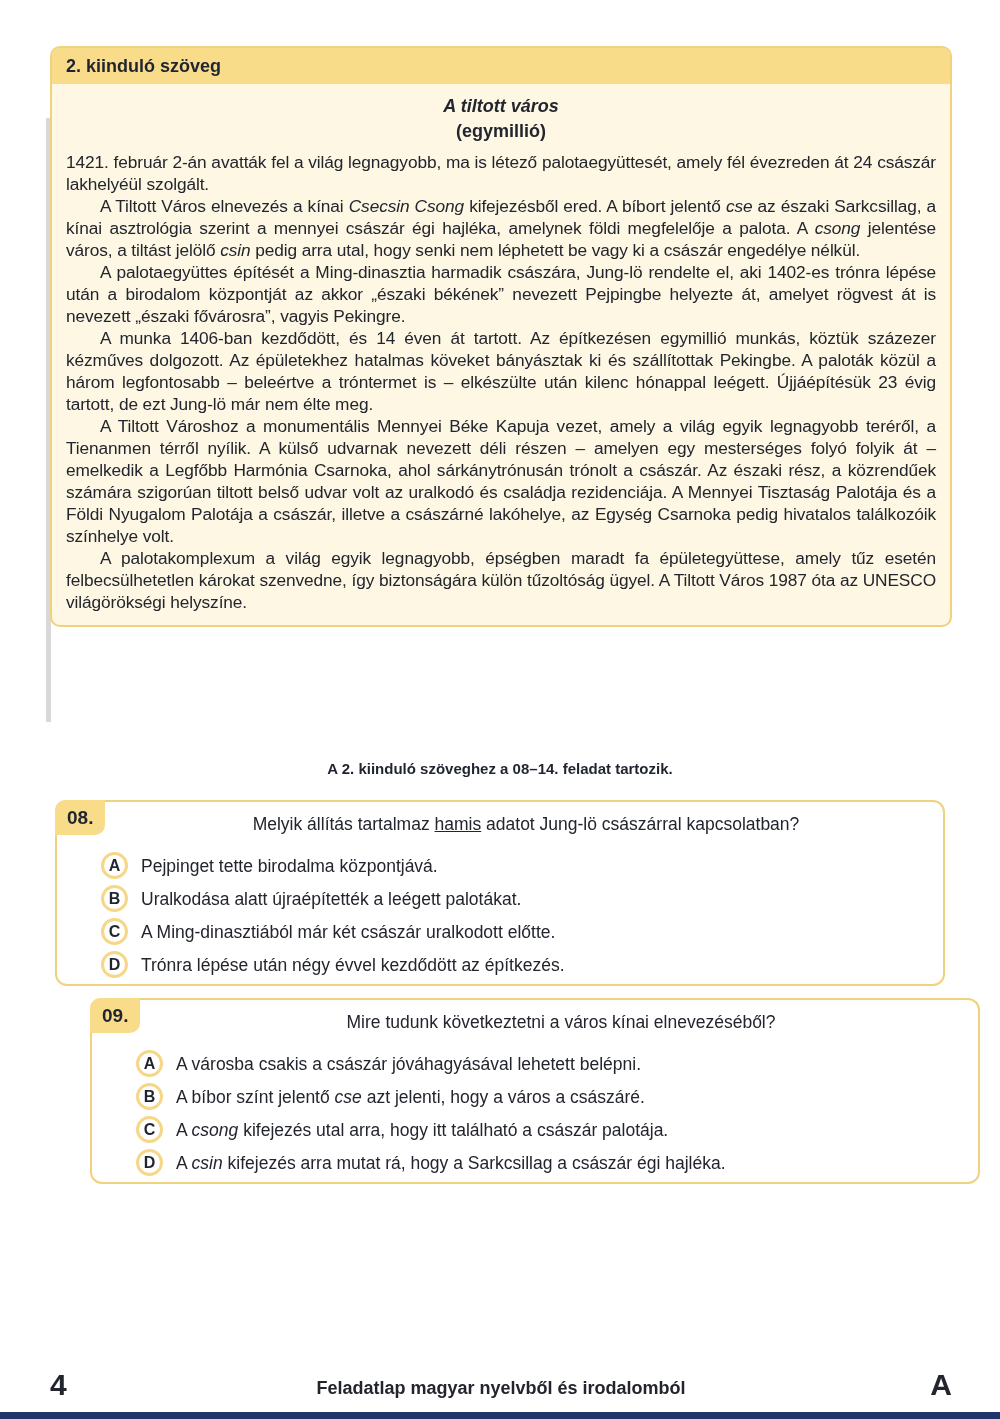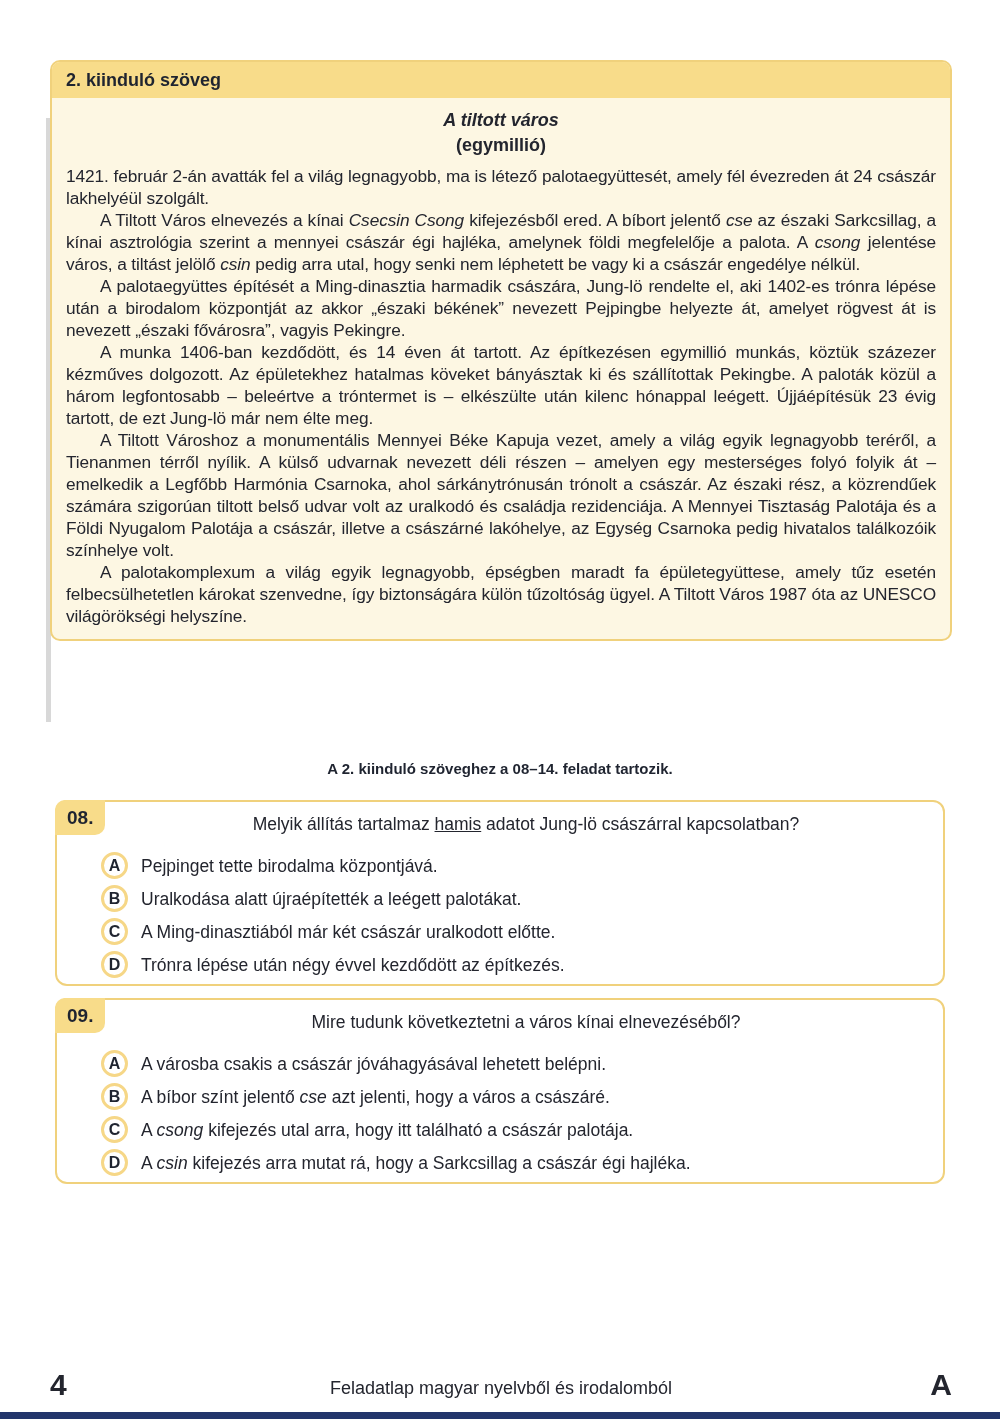--- a/index.html
+++ b/index.html
@@ -8,21 +8,21 @@
     position:relative;
     width:1000px; height:1419px;
     margin:0 auto;
     background:#ffffff;
     font-family:"Liberation Sans", sans-serif;
     color:#23252e;
     overflow:hidden;
   }
   
   .source-box {
-    position:absolute; left:50px; top:60px; width:902px;
+    position:absolute; left:50px; top:46px; width:902px;
     background:#fdf7e3;
     border:2px solid #f0d17c;
     border-radius:10px;
   }
   .source-header {
     background:#f8dc8a;
     border-radius:8px 8px 0 0;
     padding:8px 14px 7px 14px;
     font-size:18px; font-weight:bold; color:#1f2430;
   }
@@ -53,21 +53,21 @@
   
   .q-box {
     position:absolute; left:55px; width:890px;
     background:#ffffff;
     border:2px solid #f0d17c;
     border-radius:12px;
     padding:0 18px 13px 18px;
     text-align:center;
   }
   .q-box.q08 { top:800px; height:186px; }
-  .q-box.q09 { top:998px; height:186px; }
+  .q-box.q09 { top:998px; height:186px;margin-left:35px; }
   .q-head { position:relative; min-height:40px; }
   .q-tab {
     position:absolute; left:-20px; top:-2px;
     background:#f8dc8a;
     border-radius:10px 0 10px 0;
     padding:7px 12px 6px 12px;
     font-weight:bold; font-size:19px; color:#1f2430;
   }
   .q-text {
     padding:10px 0 0 52px;
@@ -84,21 +84,21 @@
     display:flex; align-items:center; justify-content:center;
     font-weight:bold; font-size:16px; color:#1f2430; flex-shrink:0;
   }
   .opt-text { font-size:17.5px; line-height:24px; }
   
   .footer {
     position:absolute; left:50px; right:48px; top:1368px;
     display:flex; align-items:flex-end;
   }
   .footer-page  { font-size:30px; font-weight:bold; width:120px; }
-  .footer-center{ flex:1; text-align:center; font-size:18px; font-weight:normal; padding-bottom:3px; }
+  .footer-center{ flex:1; text-align:center; font-size:18px; font-weight:bold; padding-bottom:3px; }
   .footer-right { font-size:30px; font-weight:bold; width:120px; text-align:right; }
   .bottom-bar {
     position:absolute; left:0; right:0; bottom:0; height:7px;
     background:#22356b;
   }
 </style>
 </head>
 <body>
 
 <div class="page">

